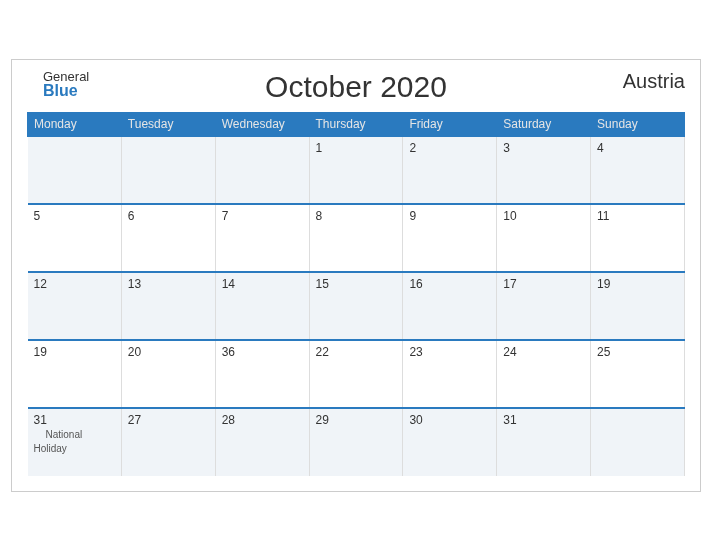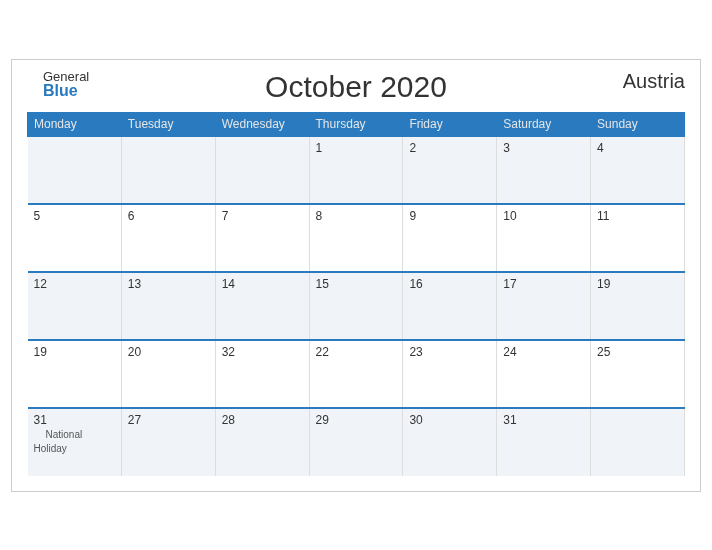--- a/index.html
+++ b/index.html
@@ -151,21 +151,21 @@
           <td><span class="day-number">13</span></td>
           <td><span class="day-number">14</span></td>
           <td><span class="day-number">15</span></td>
           <td><span class="day-number">16</span></td>
           <td><span class="day-number">17</span></td>
           <td><span class="day-number">19</span></td>
         </tr>
         <tr>
           <td><span class="day-number">19</span></td>
           <td><span class="day-number">20</span></td>
-          <td><span class="day-number">32</span></td>
+          <td><span class="day-number">36</span></td>
           <td><span class="day-number">22</span></td>
           <td><span class="day-number">23</span></td>
           <td><span class="day-number">24</span></td>
           <td><span class="day-number">25</span></td>
         </tr>
         <tr>
           <td><span class="day-number">31</span><br><span class="day-note">National Holiday</span></td>
           <td><span class="day-number">27</span></td>
           <td><span class="day-number">28</span></td>
           <td><span class="day-number">29</span></td>

